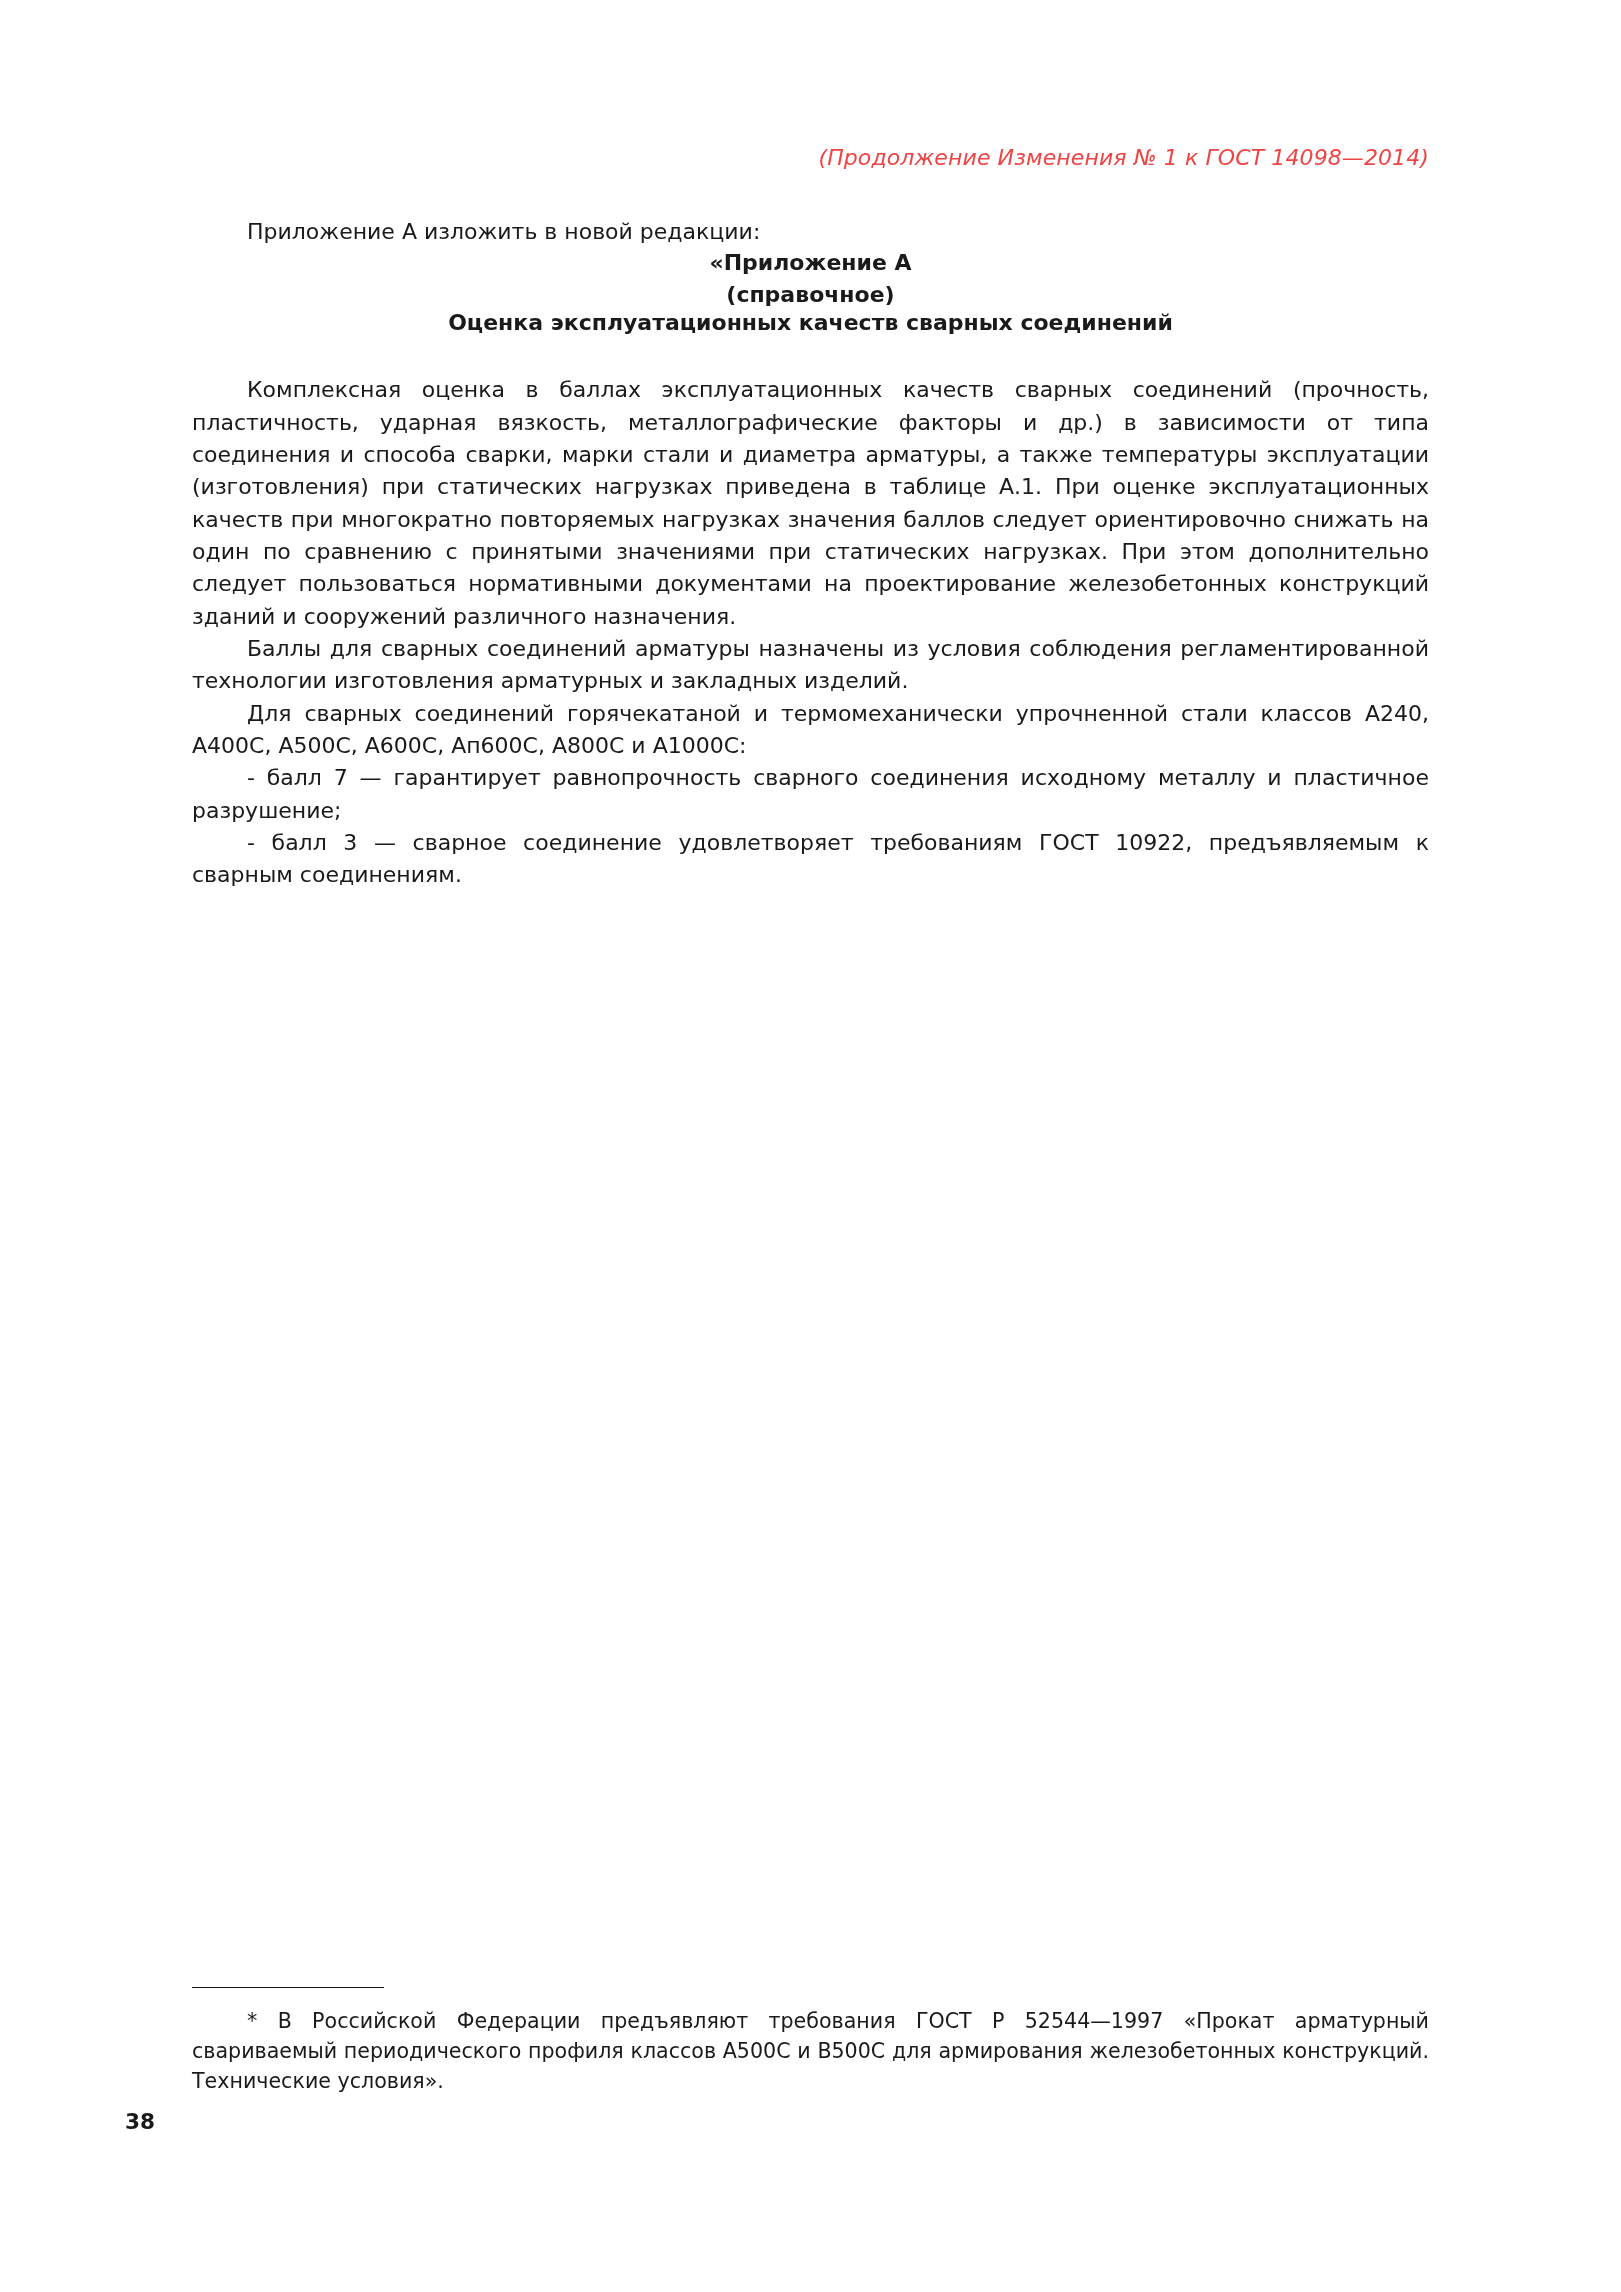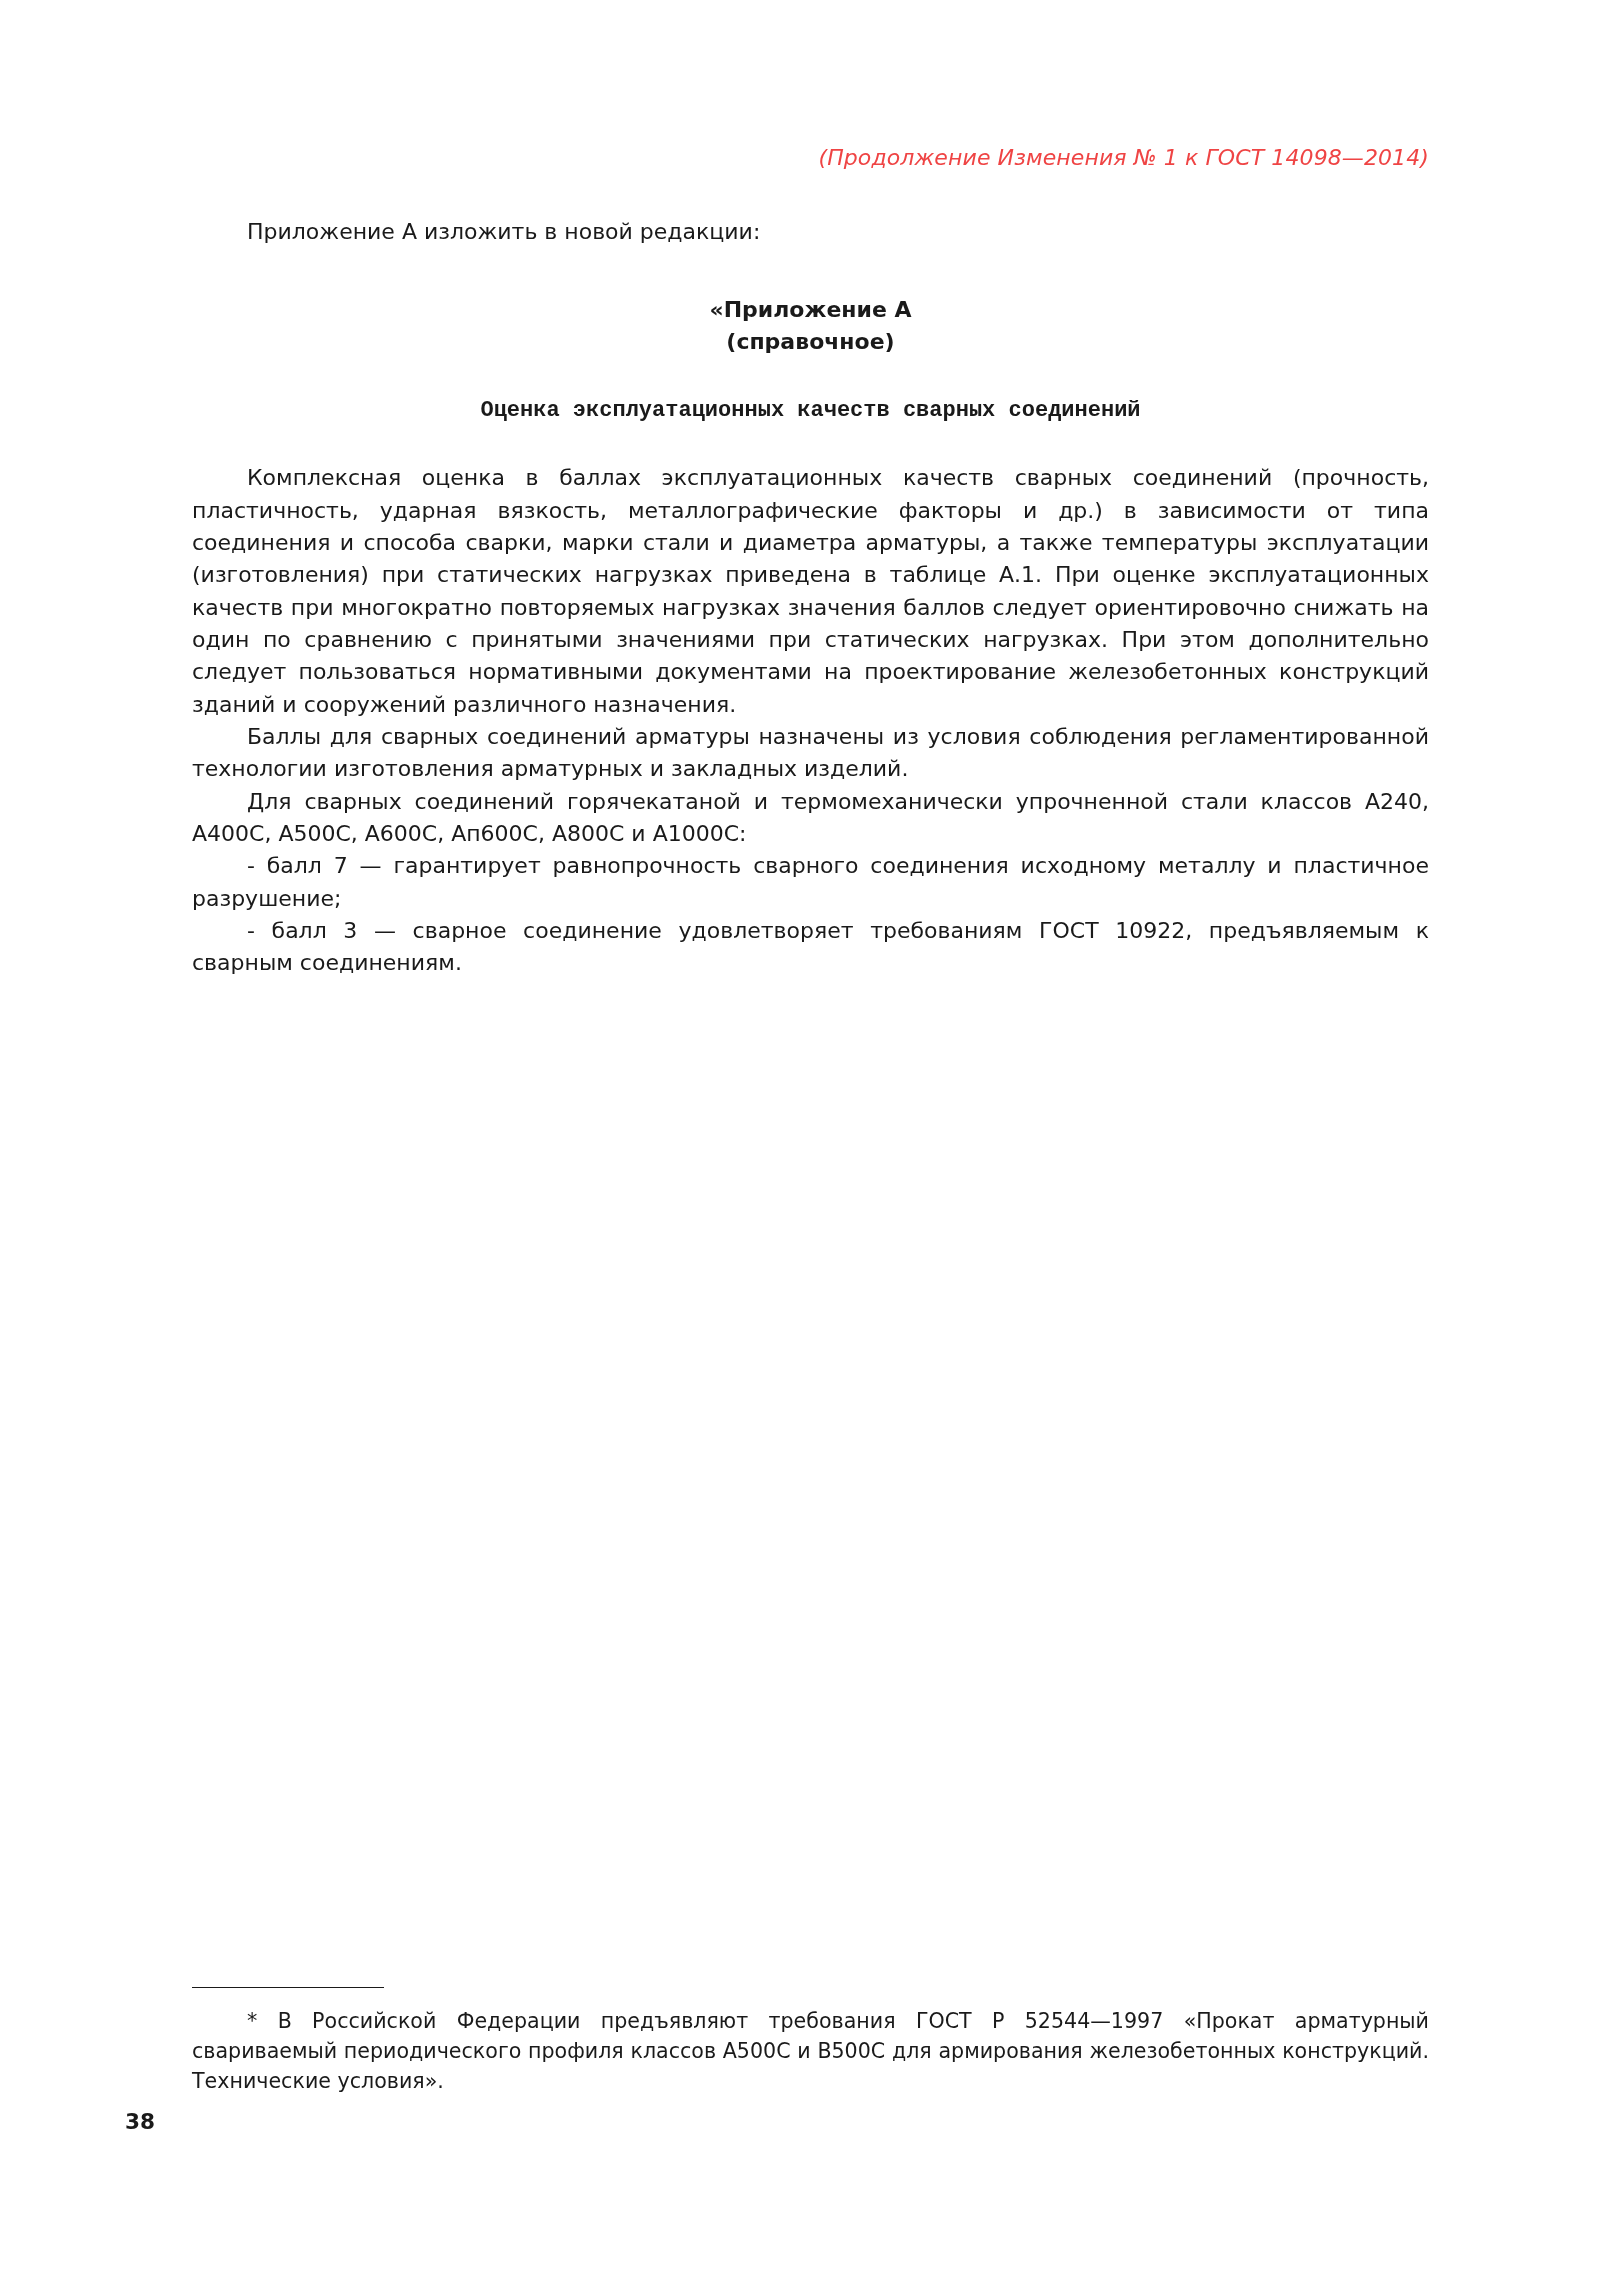--- a/index.html
+++ b/index.html
@@ -38,35 +38,32 @@
   .intro-line {
     margin-top: 47px;
     font-size: 22px;
     text-indent: 55px;
     line-height: 1.35;
   }
   .app-title {
     text-align: center;
     font-weight: bold;
     font-size: 22px;
-    margin-top: 47px;
     line-height: 1.45;
   }
   .app-sub {
     text-align: center;
     font-weight: bold;
     font-size: 22px;
     line-height: 1.45;
   }
   .section-title {
     text-align: center;
     font-weight: bold;
     font-size: 22px;
-    margin-top: 41px;
-    font-family: Liberation Mono, monospace;
   }
   .body-block {
     margin-top: 39px;
     font-size: 22px;
     line-height: 1.47;
     text-align: justify;
   }
   .body-block p {
     margin: 0;
     text-indent: 55px;

